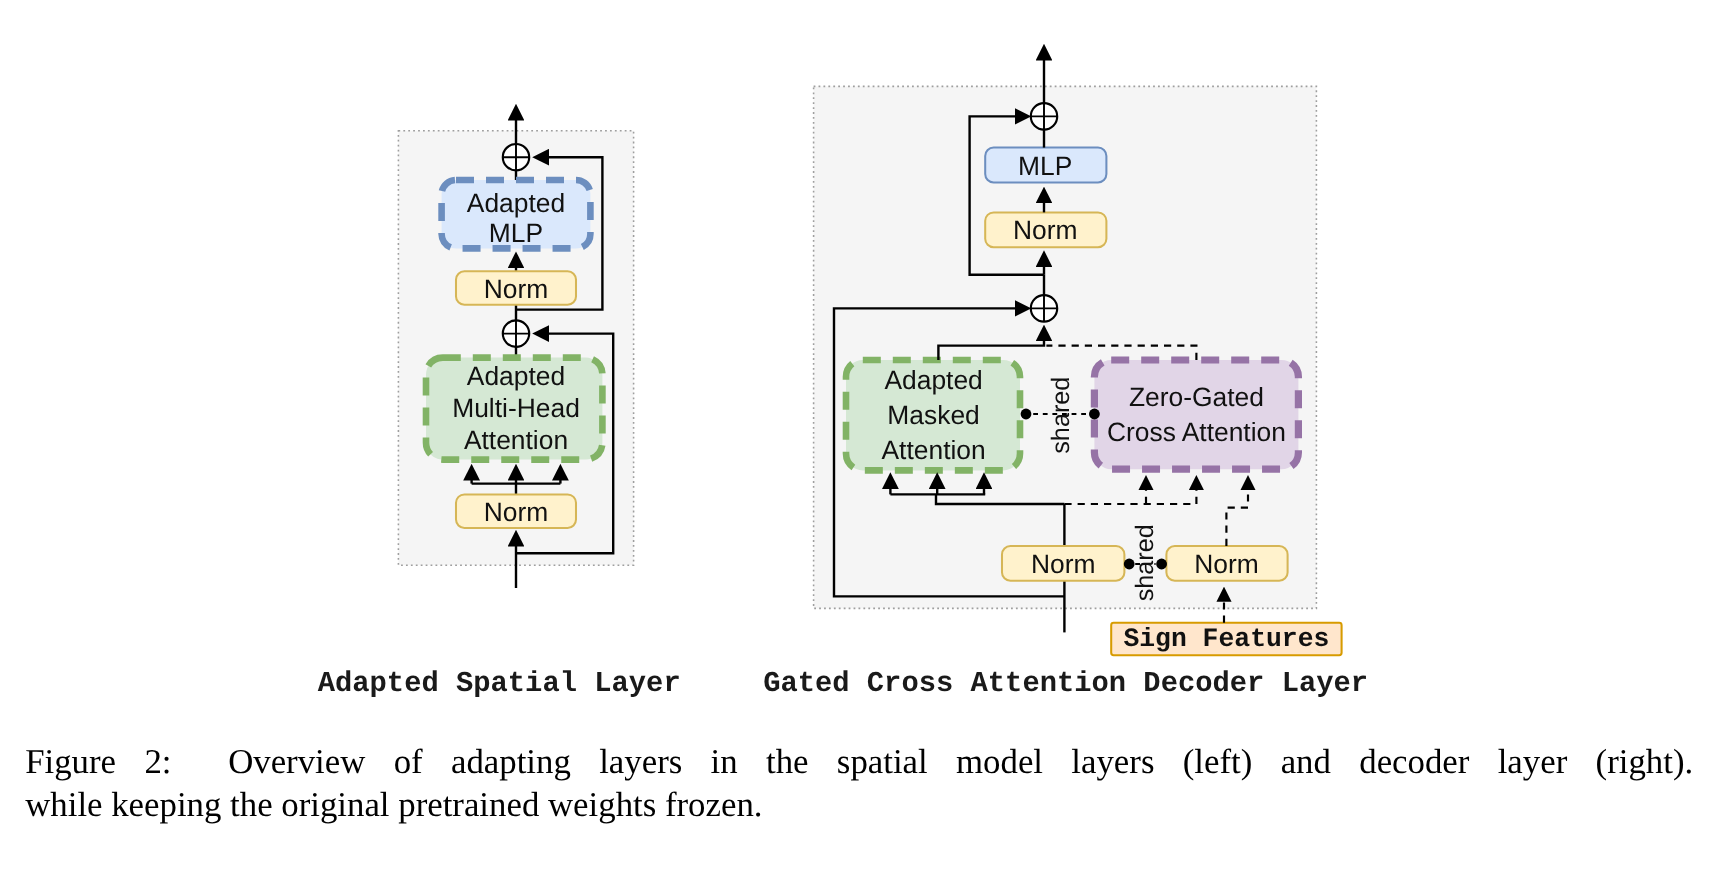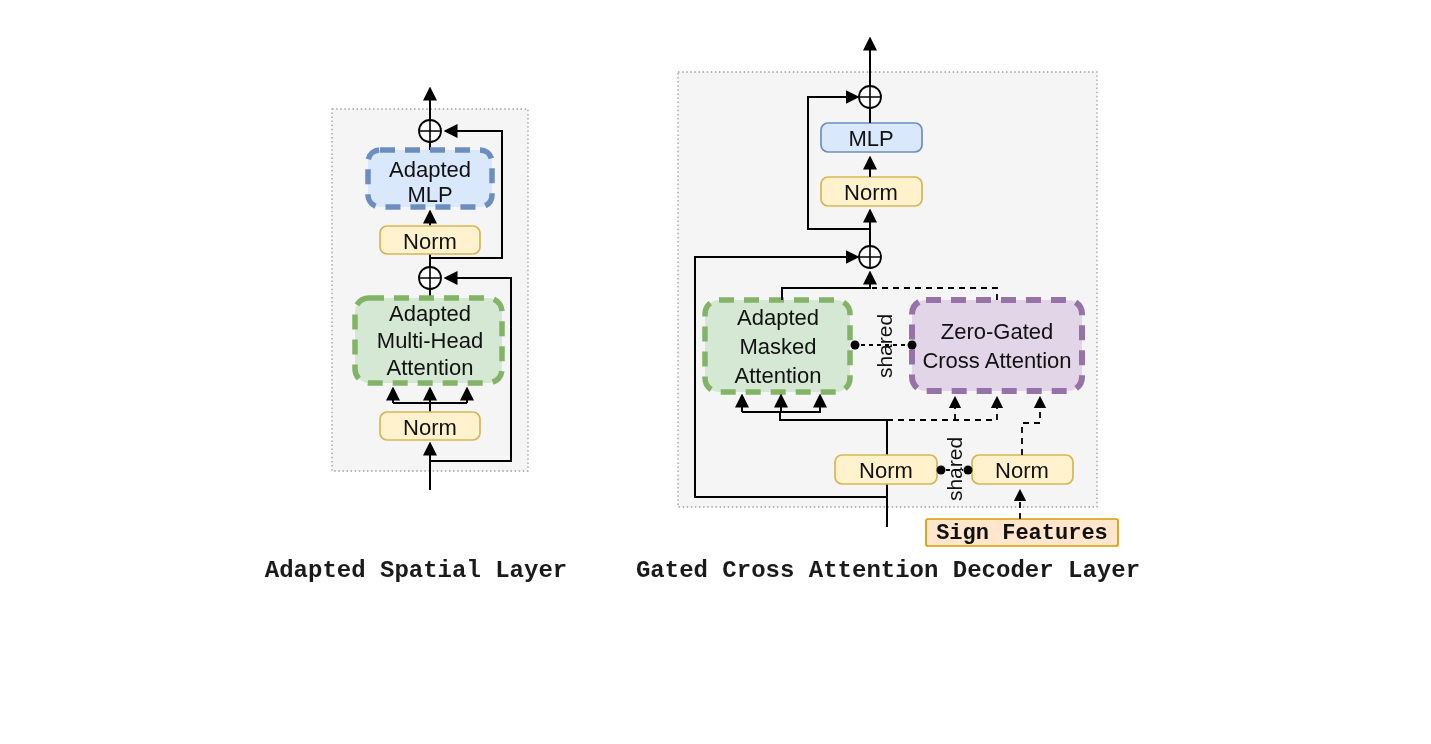--- a/index.html
+++ b/index.html
@@ -167,15 +167,17 @@
         <circle class="plus-circle" cx="870" cy="97" r="11"></circle>
         <path class="plus-line" d="M859 97 H881 M870 86 V108"></path>
       </g>
     </g>
   </svg>
 
   <div class="diagram-label" style="left:416px;">Adapted Spatial Layer</div>
   <div class="diagram-label" style="left:888px;">Gated Cross Attention Decoder Layer</div>
 
   <div class="caption">
+    <div class="just">Figure 2:&nbsp; Overview of adapting layers in the spatial model layers (left) and decoder layer (right).</div>
+    <div>while keeping the original pretrained weights frozen.</div>
   </div>
 
 </div>
 
 </body></html>

